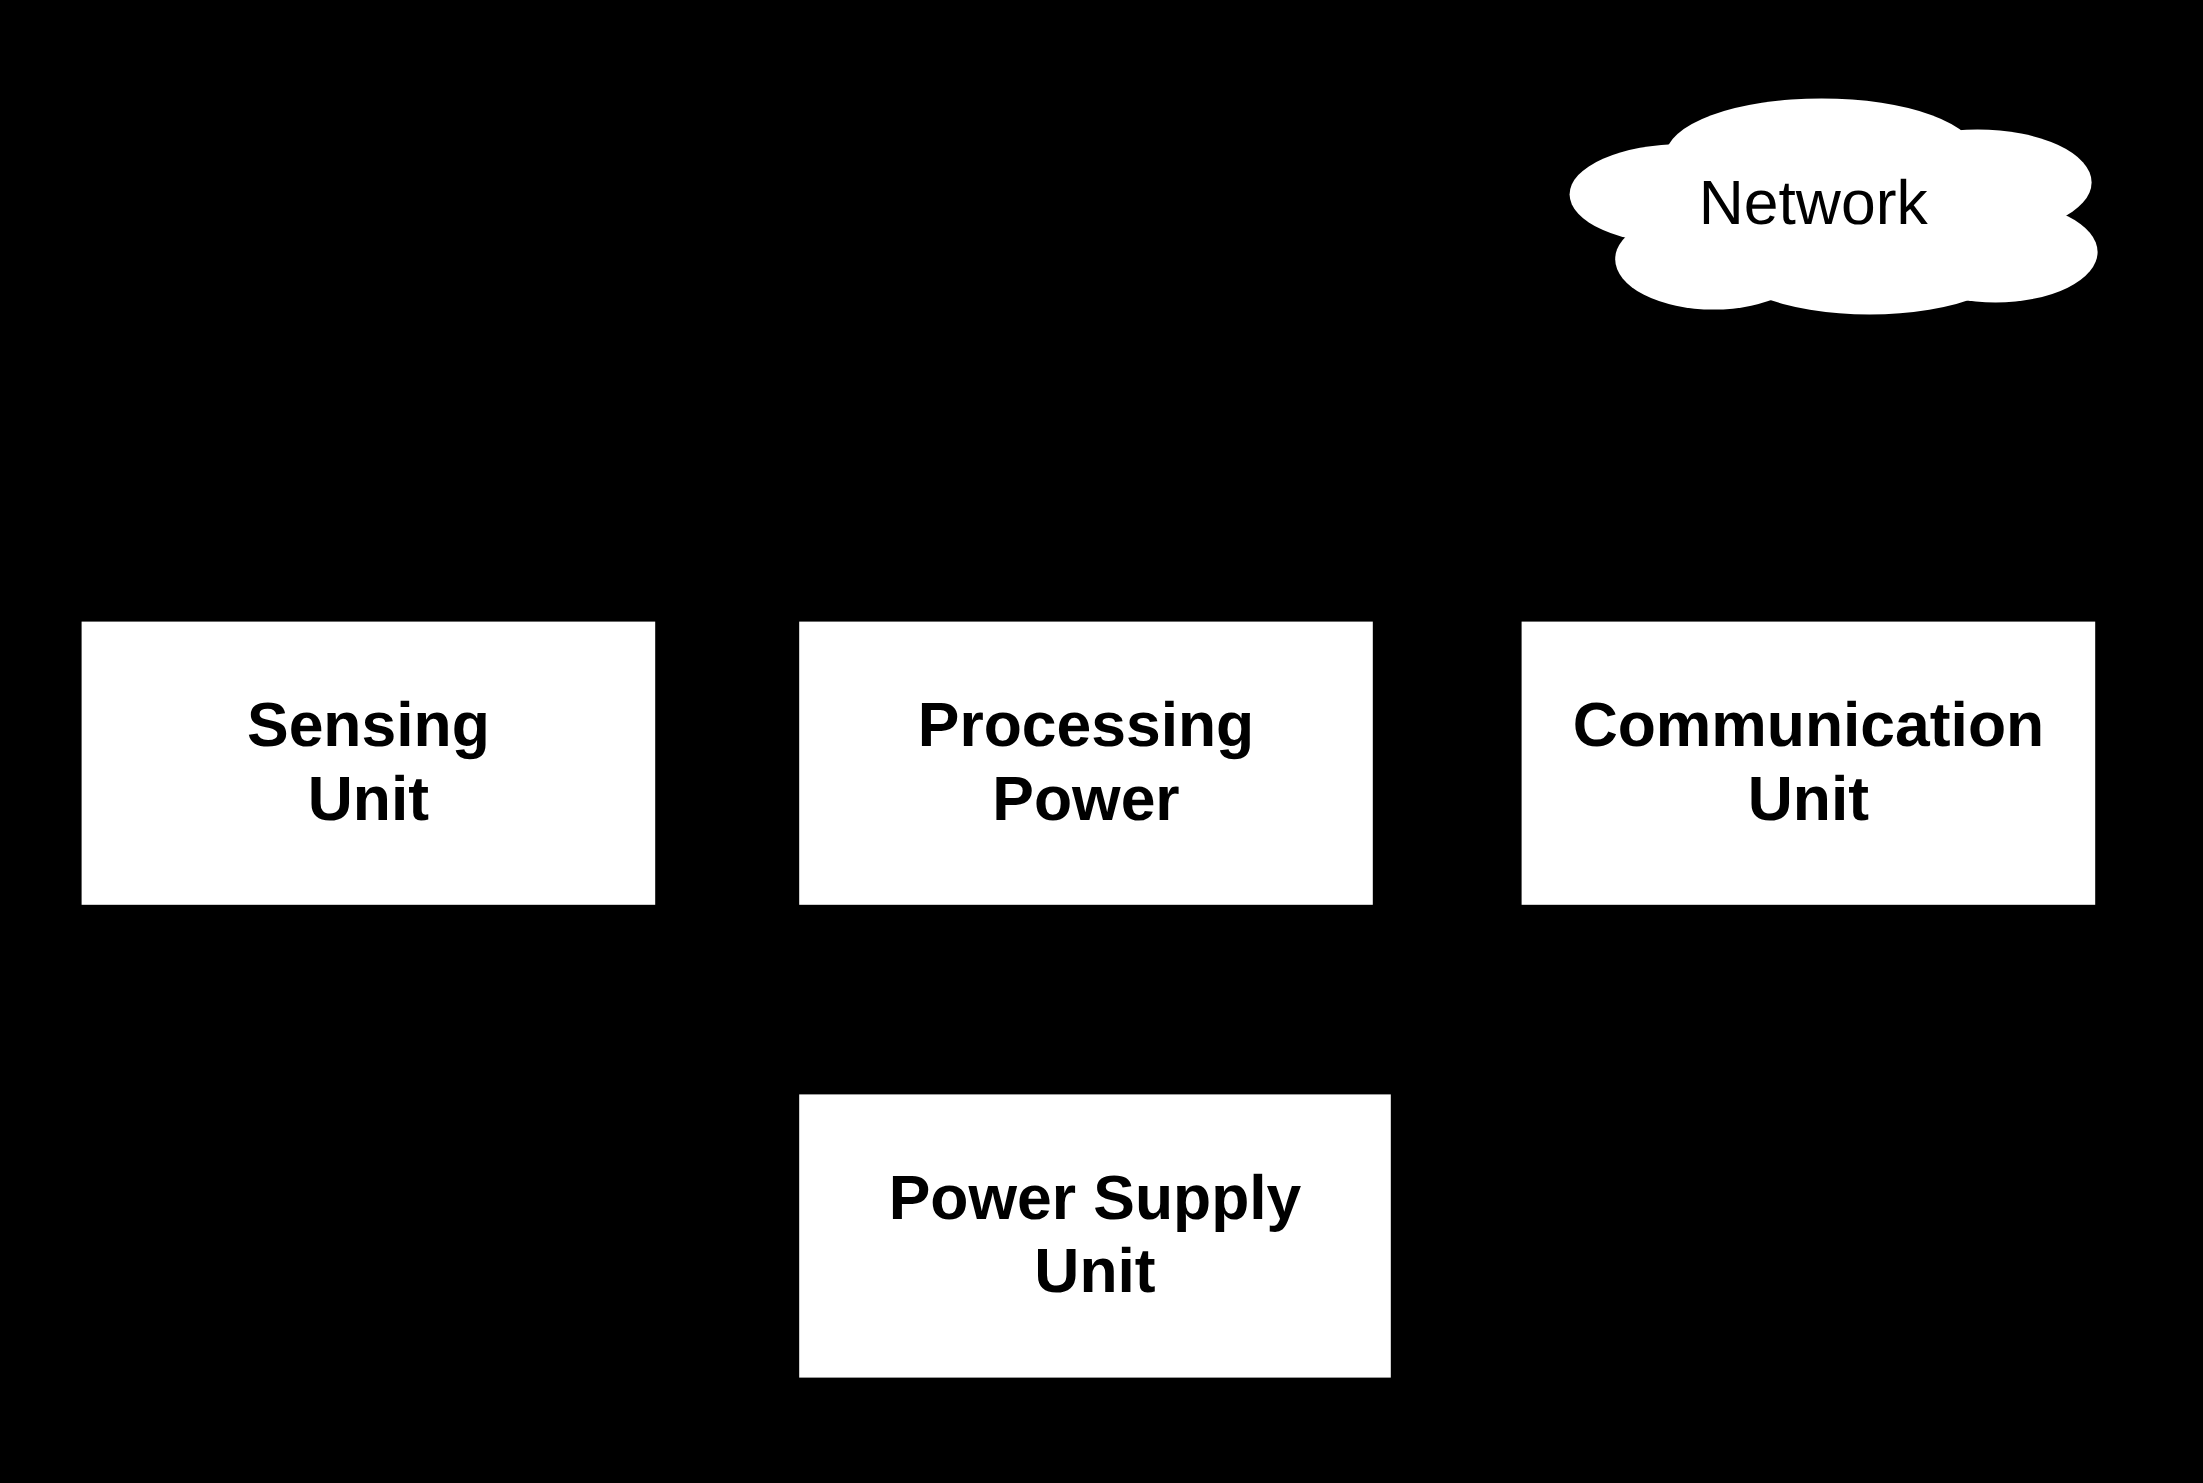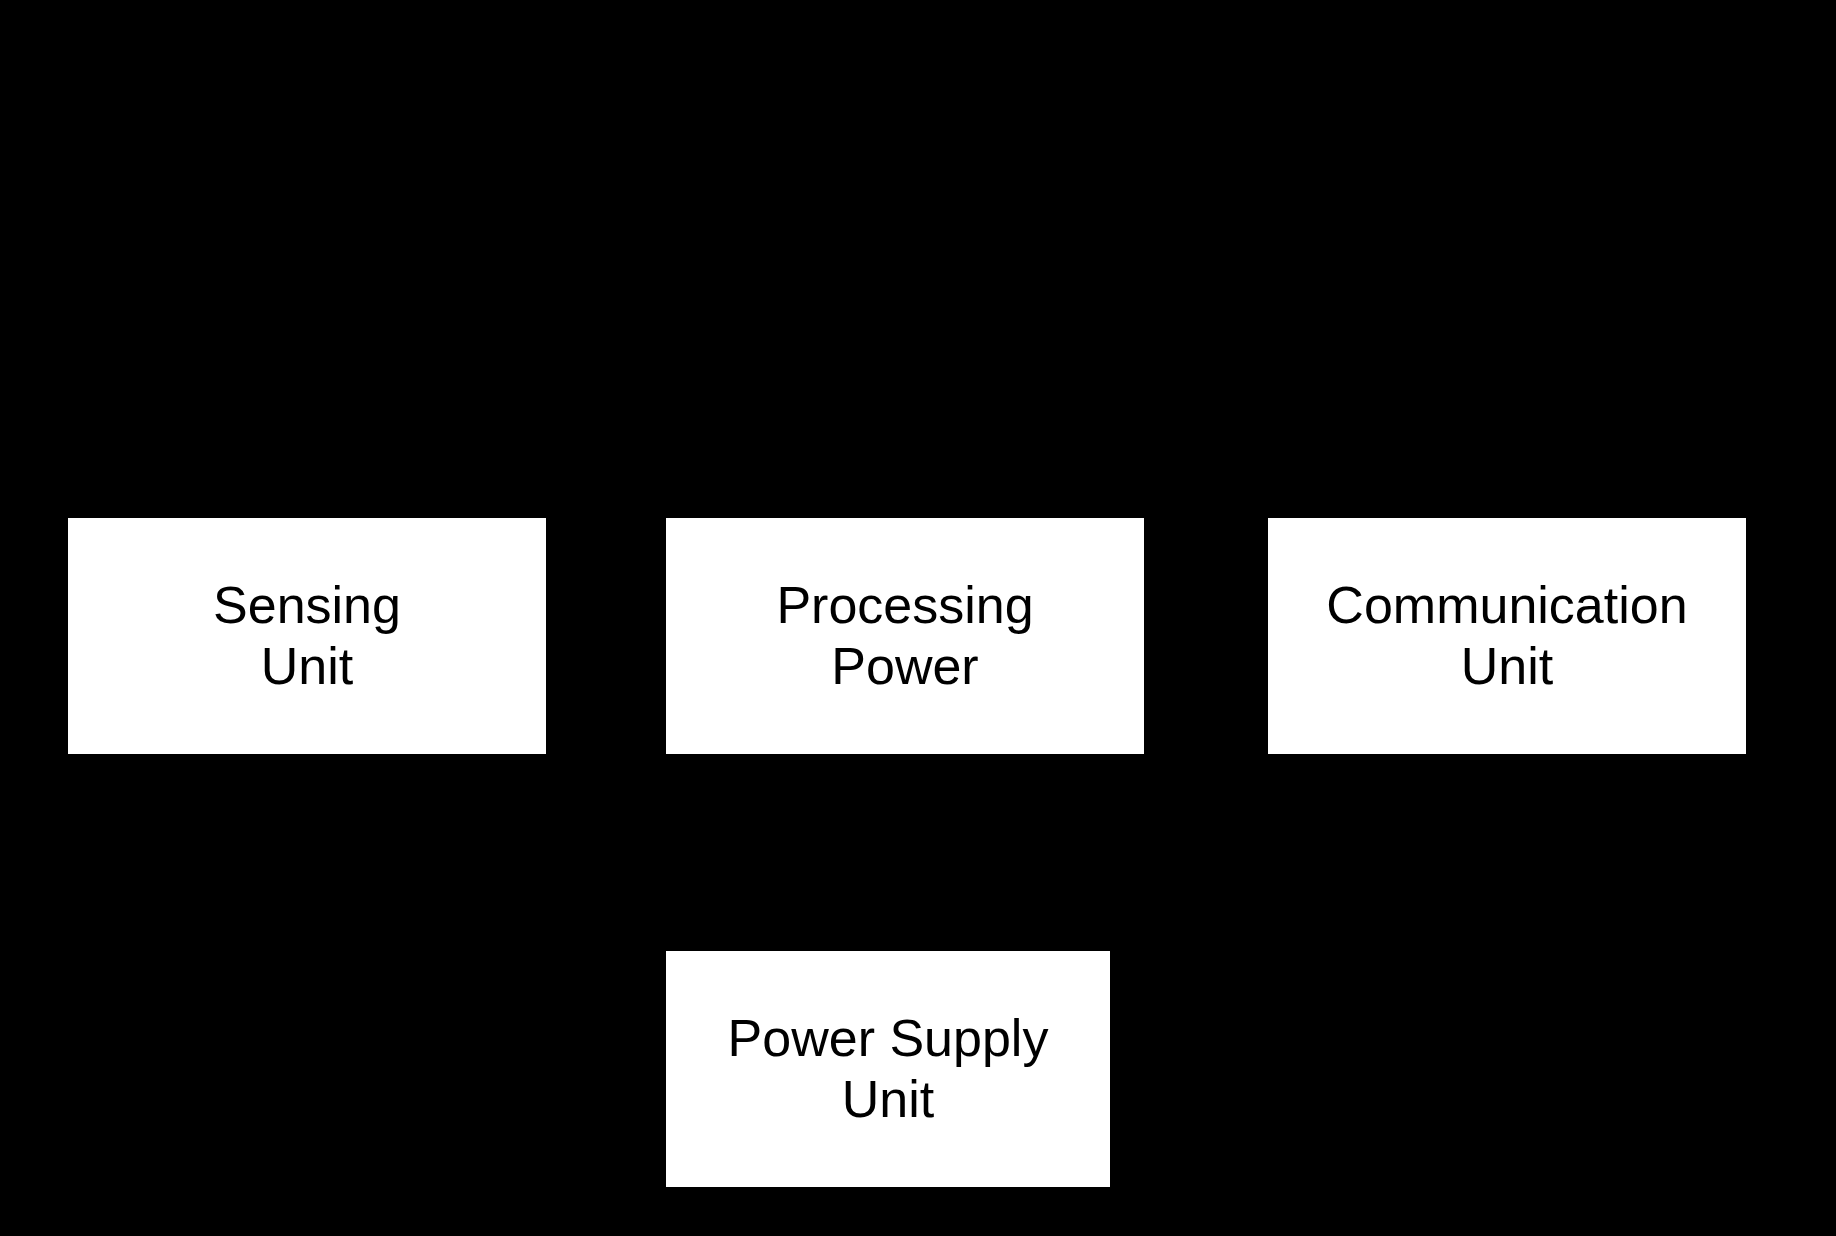--- a/index.html
+++ b/index.html
@@ -18,28 +18,28 @@
   .node-box {
     position: absolute;
     background: #ffffff;
     color: #000000;
     display: flex;
     align-items: center;
     justify-content: center;
     text-align: center;
     line-height: 1.18;
     font-size: 52px;
-    font-weight: 400;
+    font-weight: 700;
     white-space: pre-line;
     box-sizing: border-box;
   }
   #box-sensing     { left: 68px;   top: 518px;  width: 478px; height: 236px; }
   #box-processing  { left: 666px;  top: 518px;  width: 478px; height: 236px; }
   #box-communication { left: 1268px; top: 518px; width: 478px; height: 236px; }
-  #box-power       { left: 666px;  top: 951px;  width: 444px; height: 236px; }
+  #box-power       { left: 666px;  top: 912px;  width: 493px; height: 236px; }
 
   #cloud-wrap {
     position: absolute;
     left: 1268px;
     top: 70px;
     width: 486px;
     height: 200px;
   }
   #cloud-wrap svg {
     display: block;
@@ -60,20 +60,34 @@
     font-weight: 400;
     font-family: "Liberation Sans", sans-serif;
     pointer-events: none;
   }
 </style>
 </head>
 <body>
 
 <div id="canvas">
 
+  <div id="cloud-wrap">
+    <svg viewBox="0 0 486 200" xmlns="http://www.w3.org/2000/svg">
+      <g fill="#ffffff">
+        <ellipse cx="250" cy="60" rx="130" ry="48"></ellipse>
+        <ellipse cx="135" cy="92" rx="95" ry="42"></ellipse>
+        <ellipse cx="380" cy="82" rx="95" ry="44"></ellipse>
+        <ellipse cx="160" cy="146" rx="82" ry="42"></ellipse>
+        <ellipse cx="290" cy="140" rx="130" ry="52"></ellipse>
+        <ellipse cx="395" cy="140" rx="85" ry="42"></ellipse>
+        <ellipse cx="255" cy="105" rx="175" ry="62"></ellipse>
+      </g>
+    </svg>
+    <div id="cloud-label">Network</div>
+  </div>
 
   <div id="box-sensing" class="node-box">
     <span>Sensing
 Unit</span>
   </div>
 
   <div id="box-processing" class="node-box">
     <span>Processing
 Power</span>
   </div>

